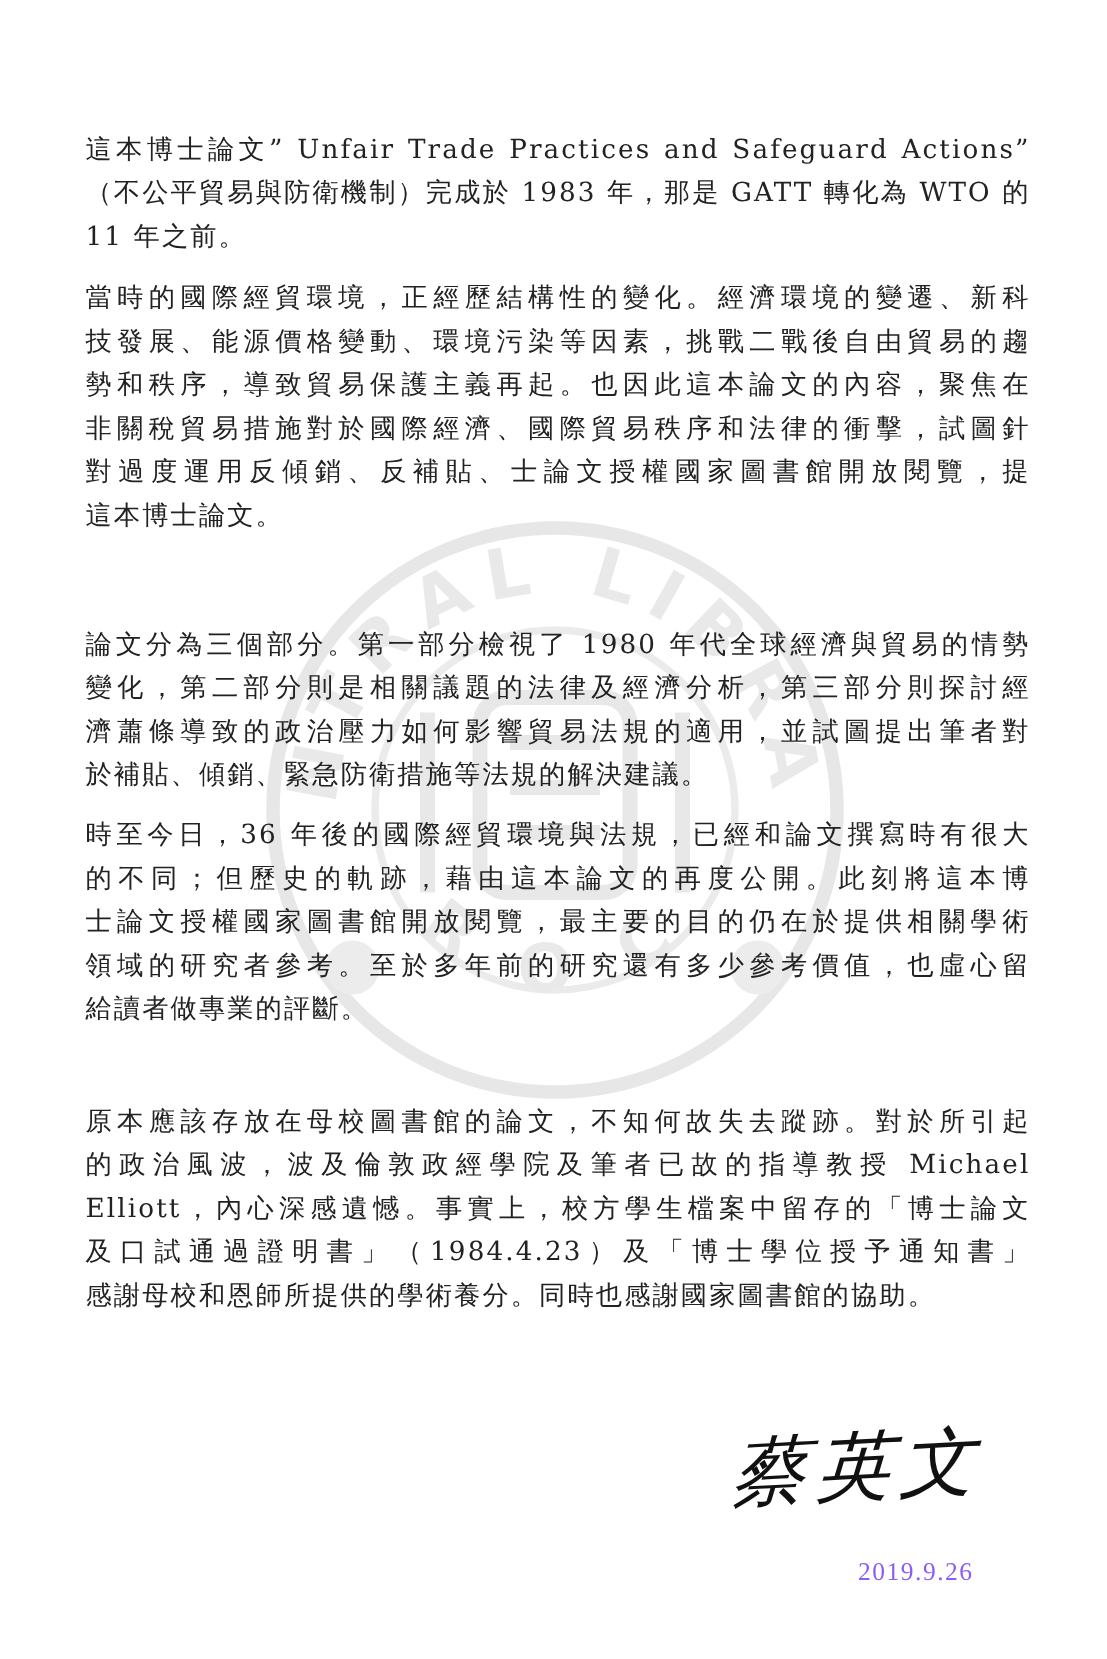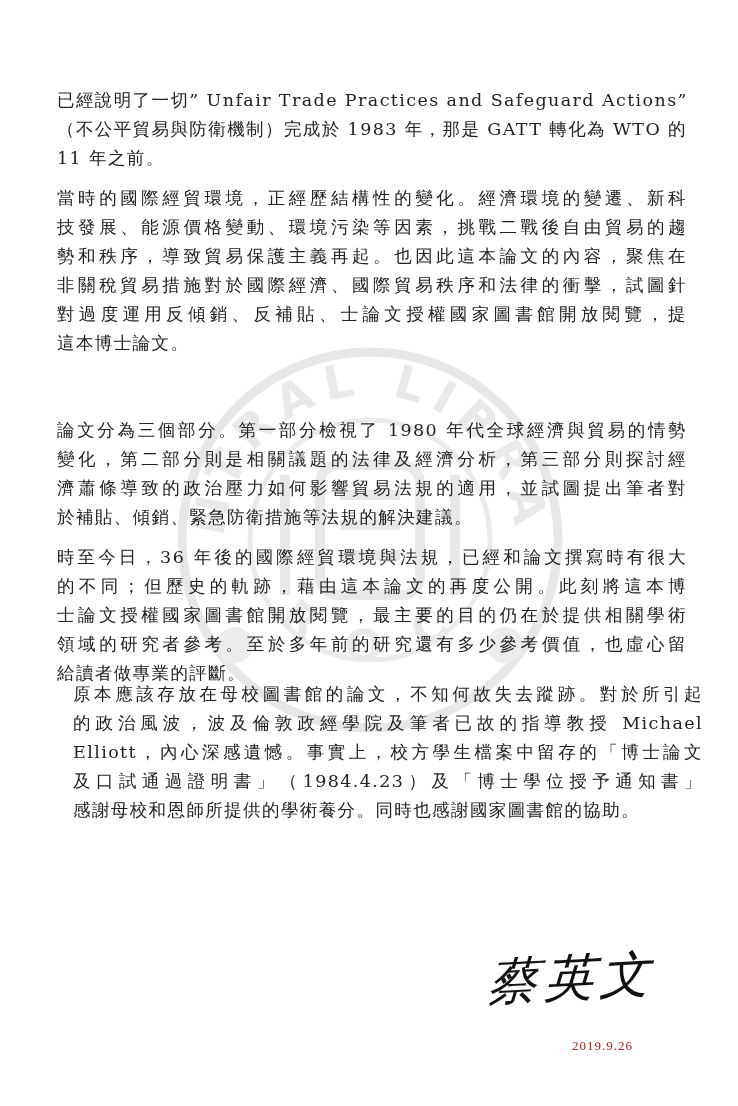--- a/index.html
+++ b/index.html
@@ -45,40 +45,40 @@
     white-space: nowrap;
     text-align-last: justify;
   }
   .line.last {
     text-align-last: left;
   }
   #p1 { top: 86px; }
   #p2 { top: 184px; font-family: Liberation Serif, serif; }
   #p3 { top: 416px; }
   #p4 { top: 543px; }
-  #p5 { top: 680px; margin-left: 16px; }
+  #p5 { top: 734px; }
 
   .signature {
     position: absolute;
     left: 488px;
     top: 945px;
     font-family: "DejaVu Serif", serif;
     font-size: 50px;
     font-style: italic;
     color: #111;
     letter-spacing: 6px;
     transform: rotate(-3deg) skewX(-6deg);
   }
   .date {
     position: absolute;
     left: 572px;
     top: 1038px;
     font-family: "Liberation Serif", serif;
-    font-size: 13px;
-    color: #b91c1c;
+    font-size: 17px;
+    color: #8b5cf6;
     letter-spacing: 1px;
   }
 </style>
 </head>
 <body>
 
 <div class="page">
 
   <svg class="watermark" viewBox="0 0 390 390">
     <defs>
@@ -98,21 +98,21 @@
       <circle cx="330" cy="300" r="18"></circle>
     </g>
     <g fill="none" stroke="#d6d6d6" stroke-width="10">
       <rect x="145" y="120" width="100" height="130" rx="18"></rect>
       <path d="M 165 150 h 60 M 165 180 h 60 M 165 210 h 60"></path>
       <path d="M 110 130 v 120 M 280 130 v 120"></path>
     </g>
   </svg>
 
   <div class="para" id="p1">
-    <span class="line">已經說明了一切” Unfair Trade Practices and Safeguard Actions”</span>
+    <span class="line">這本博士論文” Unfair Trade Practices and Safeguard Actions”</span>
     <span class="line">（不公平貿易與防衛機制）完成於 1983 年，那是 GATT 轉化為 WTO 的</span>
     <span class="line last">11 年之前。</span>
   </div>
 
   <div class="para" id="p2">
     <span class="line">當時的國際經貿環境，正經歷結構性的變化。經濟環境的變遷、新科</span>
     <span class="line">技發展、能源價格變動、環境污染等因素，挑戰二戰後自由貿易的趨</span>
     <span class="line">勢和秩序，導致貿易保護主義再起。也因此這本論文的內容，聚焦在</span>
     <span class="line">非關稅貿易措施對於國際經濟、國際貿易秩序和法律的衝擊，試圖針</span>
     <span class="line">對過度運用反傾銷、反補貼、士論文授權國家圖書館開放閱覽，提</span>

